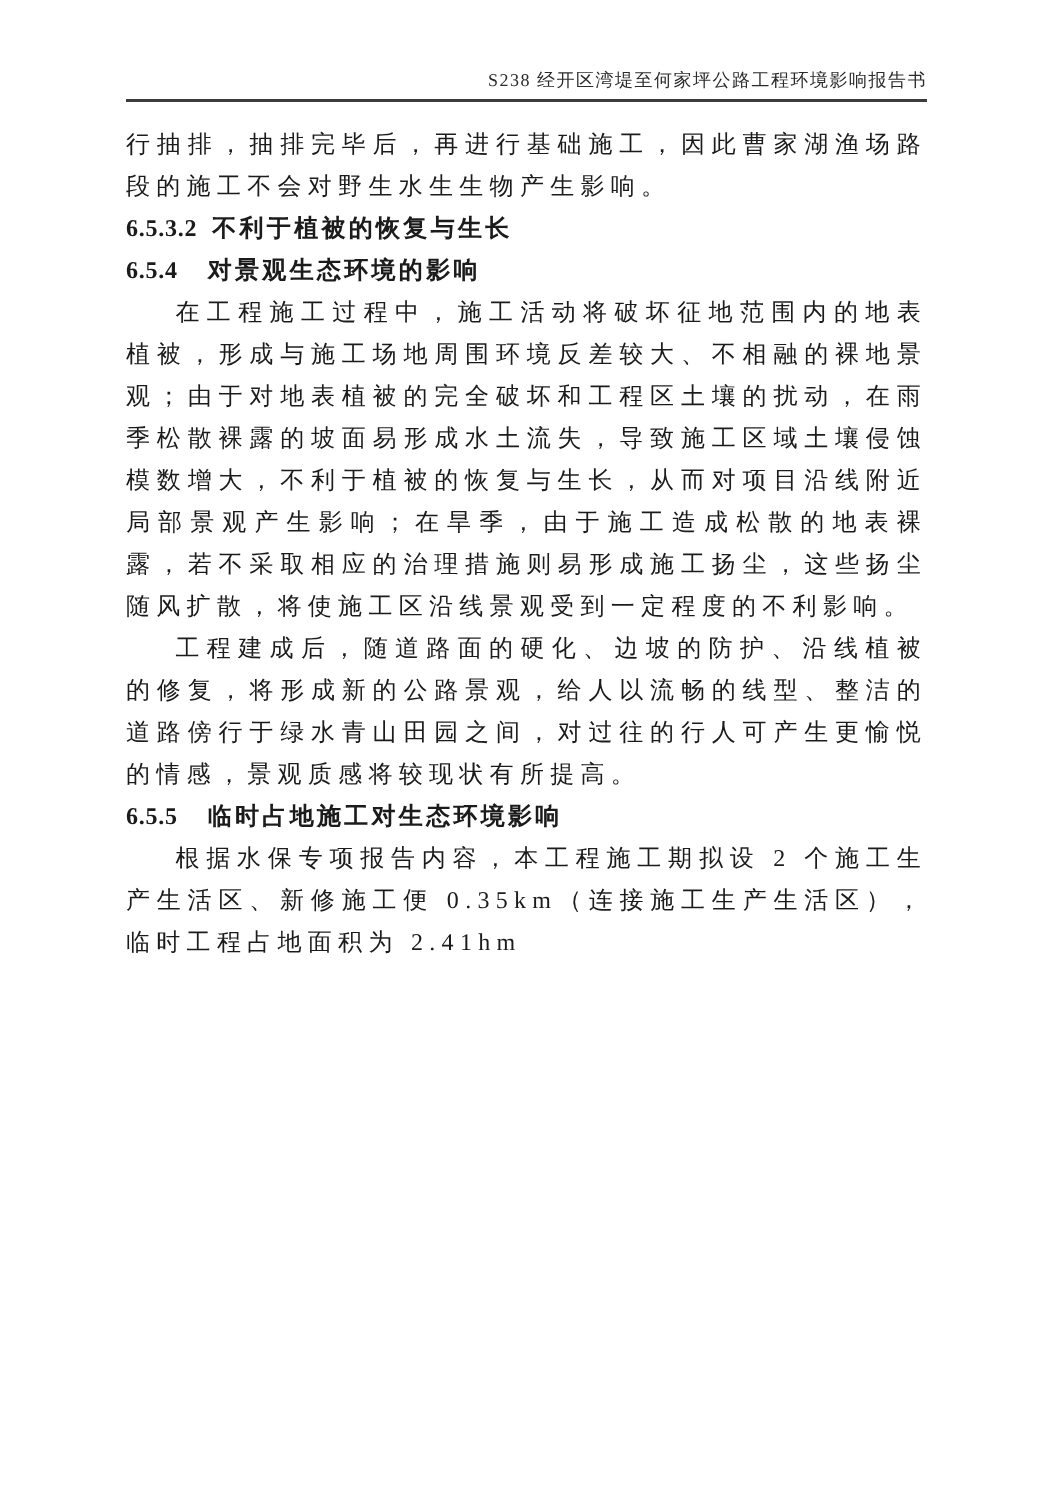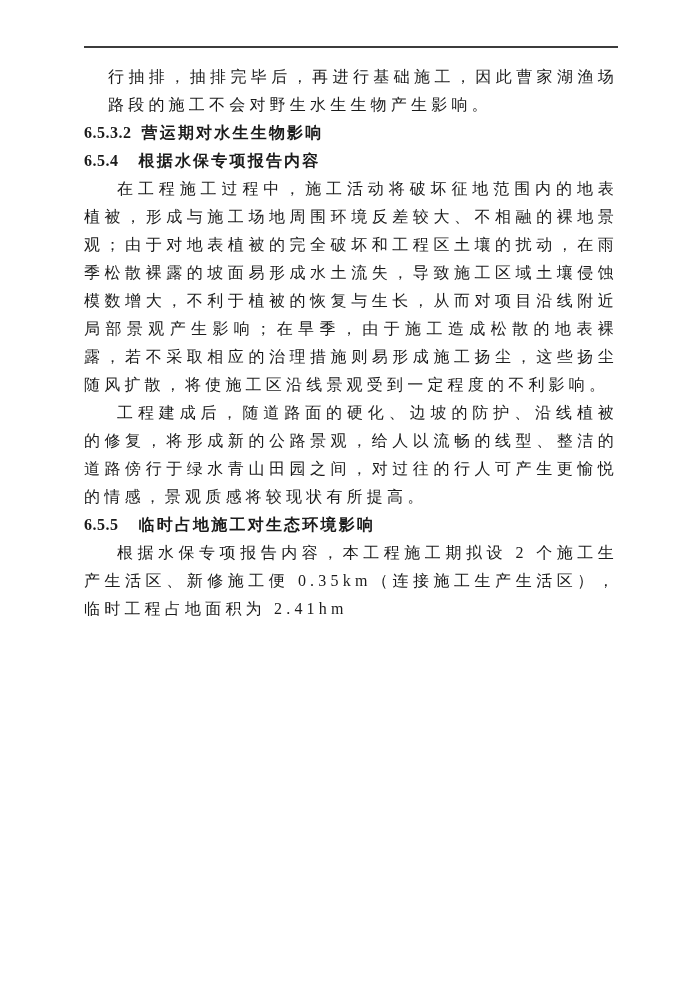--- a/index.html
+++ b/index.html
@@ -40,53 +40,53 @@
     line-height: 28px;
     text-align: justify;
     letter-spacing: 4.2px;
   }
   .para {
     margin: 0;
     text-indent: 33px;
   }
   .para.no-indent {
     text-indent: 0;
-    margin-left: 24px;
   }
   .heading {
     margin: 0;
     font-weight: bold;
     letter-spacing: 2.2px;
     text-indent: 0;
   }
   .h-num {
     font-weight: bold;
     letter-spacing: 0.5px;
   }
   .gap-sm { margin-right: 10px; font-family: Liberation Serif, serif; }
   .gap-lg { margin-right: 20px; }
 </style>
 </head>
 <body>
 
 <div class="page">
 
   <div class="header">
+    <div class="header-title">S238 经开区湾堤至何家坪公路工程环境影响报告书</div>
     <div class="header-rule"></div>
   </div>
 
   <div class="content">
 
     <p class="para no-indent">行抽排，抽排完毕后，再进行基础施工，因此曹家湖渔场路段的施工不会对野生水生生物产生影响。</p>
 
 
-    <p class="heading"><span class="h-num gap-sm">6.5.3.2</span><span>营运期对水生生物影响</span></p>
+    <p class="heading"><span class="h-num gap-sm">6.5.3.2</span><span>不利于植被的恢复与生长</span></p>
 
 
-    <p class="heading"><span class="h-num gap-lg">6.5.4</span><span>根据水保专项报告内容</span></p>
+    <p class="heading"><span class="h-num gap-lg">6.5.4</span><span>对景观生态环境的影响</span></p>
 
     <p class="para">在工程施工过程中，施工活动将破坏征地范围内的地表植被，形成与施工场地周围环境反差较大、不相融的裸地景观；由于对地表植被的完全破坏和工程区土壤的扰动，在雨季松散裸露的坡面易形成水土流失，导致施工区域土壤侵蚀模数增大，不利于植被的恢复与生长，从而对项目沿线附近局部景观产生影响；在旱季，由于施工造成松散的地表裸露，若不采取相应的治理措施则易形成施工扬尘，这些扬尘随风扩散，将使施工区沿线景观受到一定程度的不利影响。</p>
 
     <p class="para">工程建成后，随道路面的硬化、边坡的防护、沿线植被的修复，将形成新的公路景观，给人以流畅的线型、整洁的道路傍行于绿水青山田园之间，对过往的行人可产生更愉悦的情感，景观质感将较现状有所提高。</p>
 
 
     <p class="heading"><span class="h-num gap-lg">6.5.5</span><span>临时占地施工对生态环境影响</span></p>
 
     <p class="para"><span>根据水保专项报告内容，本工程施工期拟设 2 个施工生产生活区、新修施工便 0.35km（连接施工生产生活区），临时工程占地面积为 2.41hm</span></p>
 

